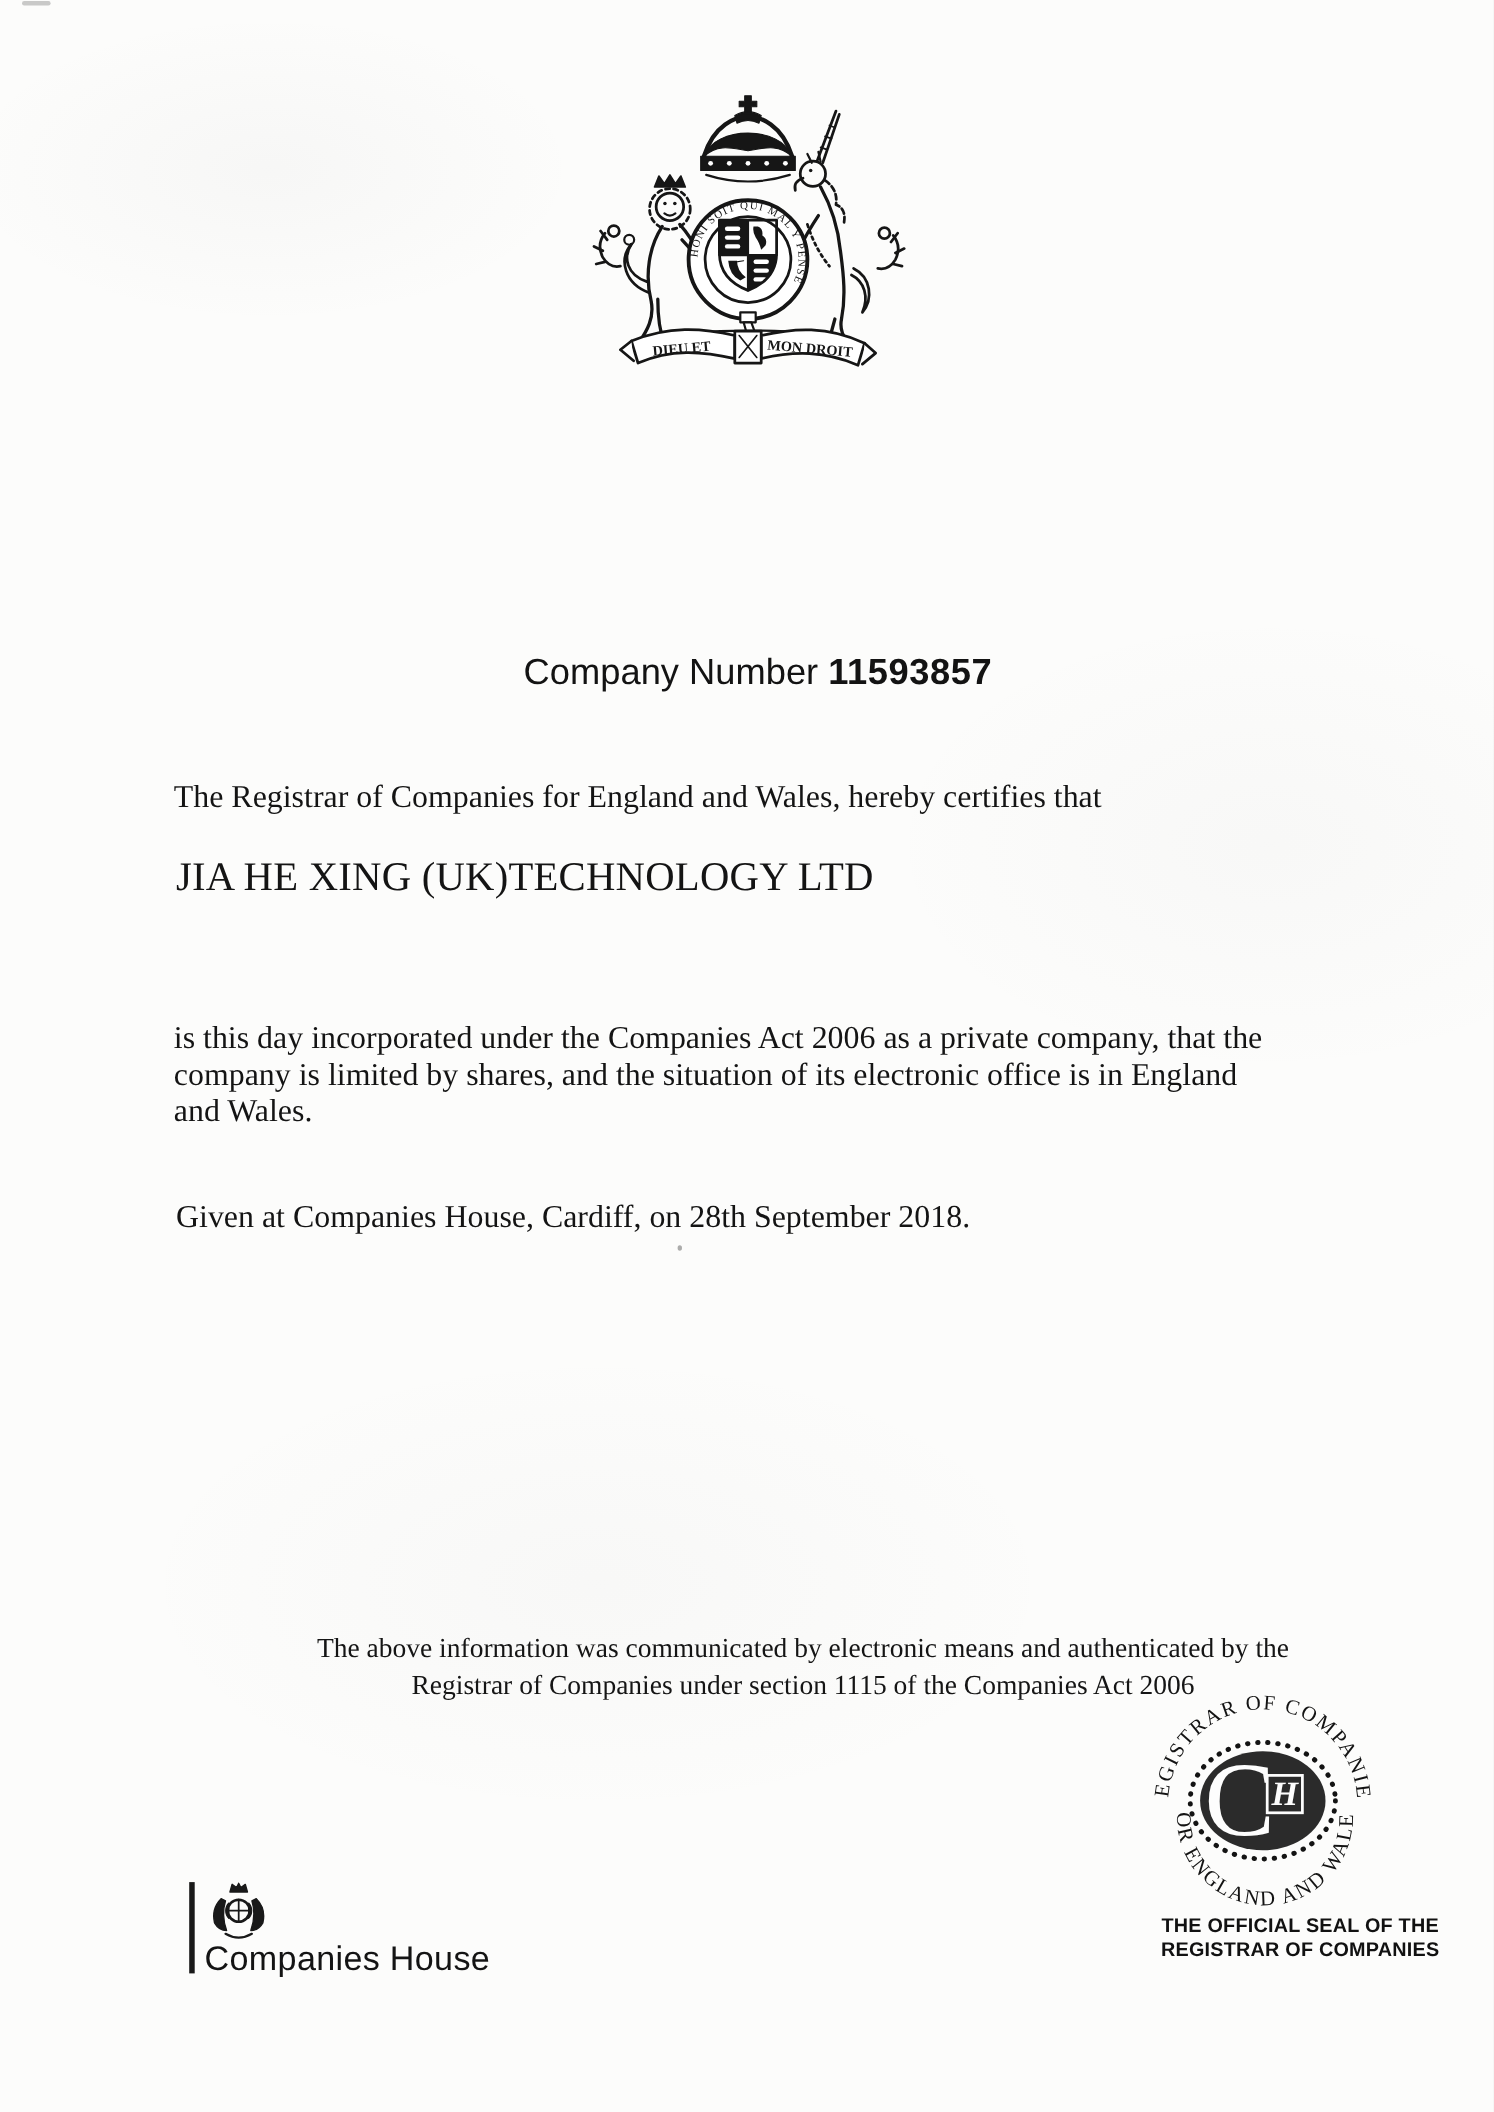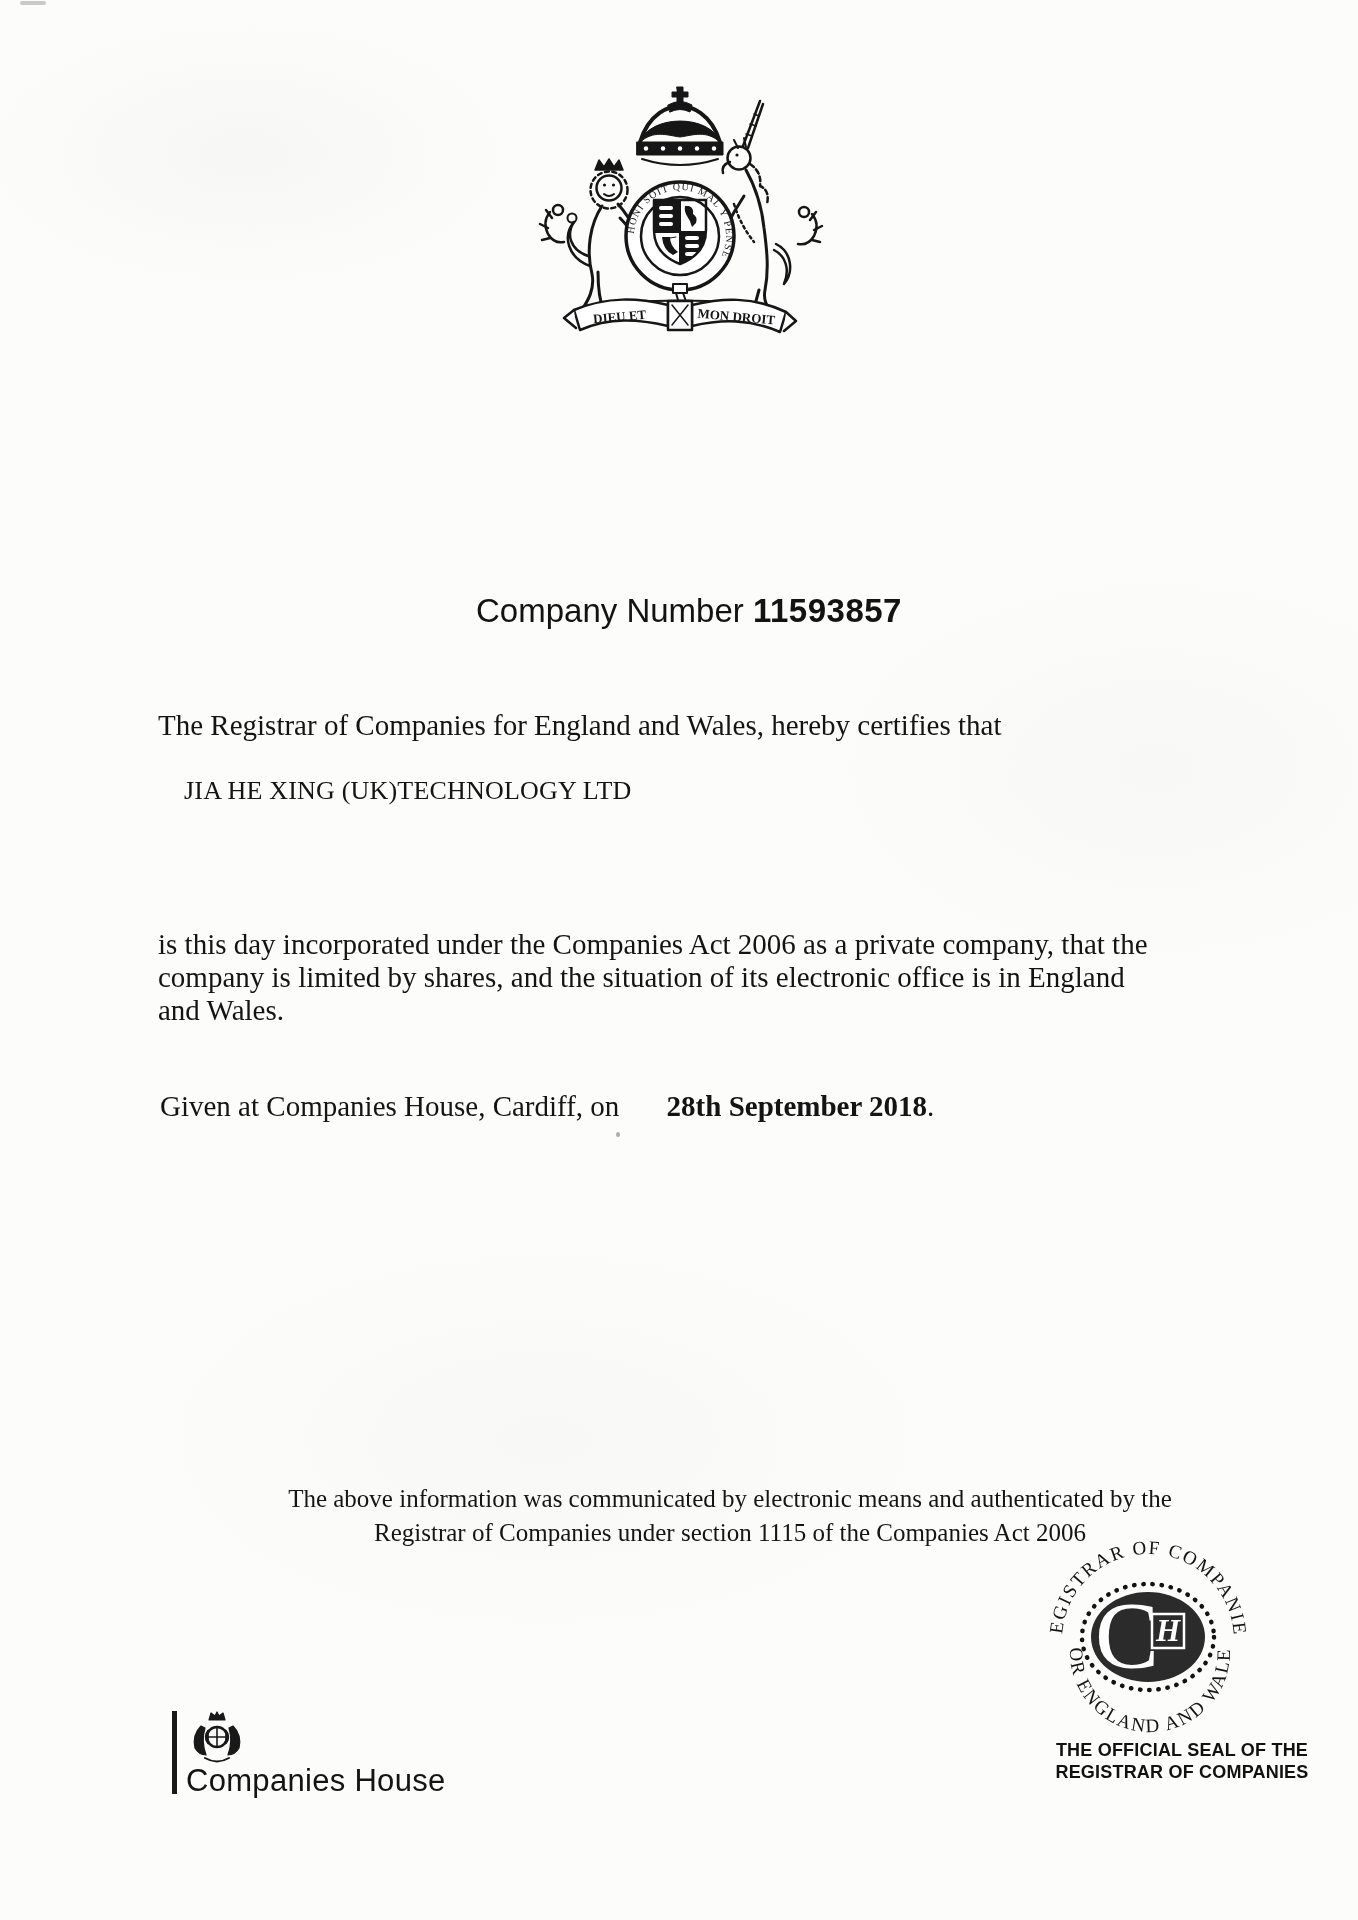--- a/index.html
+++ b/index.html
@@ -45,24 +45,24 @@
     color:#131313;
   }
   .company-number .num{font-weight:700;letter-spacing:0.5px;}
 
   
   .serif-line{
     font-family:"Liberation Serif", serif;
     color:#141414;
   }
   .certifies{left:158px;top:709px;width:1100px;font-size:29px;}
-  .company-name{left:160px;top:776px;width:1100px;font-size:26px;letter-spacing:0.2px;margin-left:24px;}
+  .company-name{left:160px;top:776px;width:1100px;font-size:37px;letter-spacing:0.2px;}
   .incorp-para{left:158px;top:928px;width:1080px;font-size:29px;line-height:33px;}
   .given-line{left:160px;top:1090px;width:1100px;font-size:29px;}
-  .given-line .bold{font-weight:700;margin-left:40px;}
+  .given-line .bold{font-weight:400;}
 
   
   .footer-note{
     left:160px;top:1458px;width:1140px;
     text-align:center;
     font-size:25px;line-height:34px;
     font-family:"Liberation Serif", serif;
     color:#151515;
     margin-top:24px;
   }

